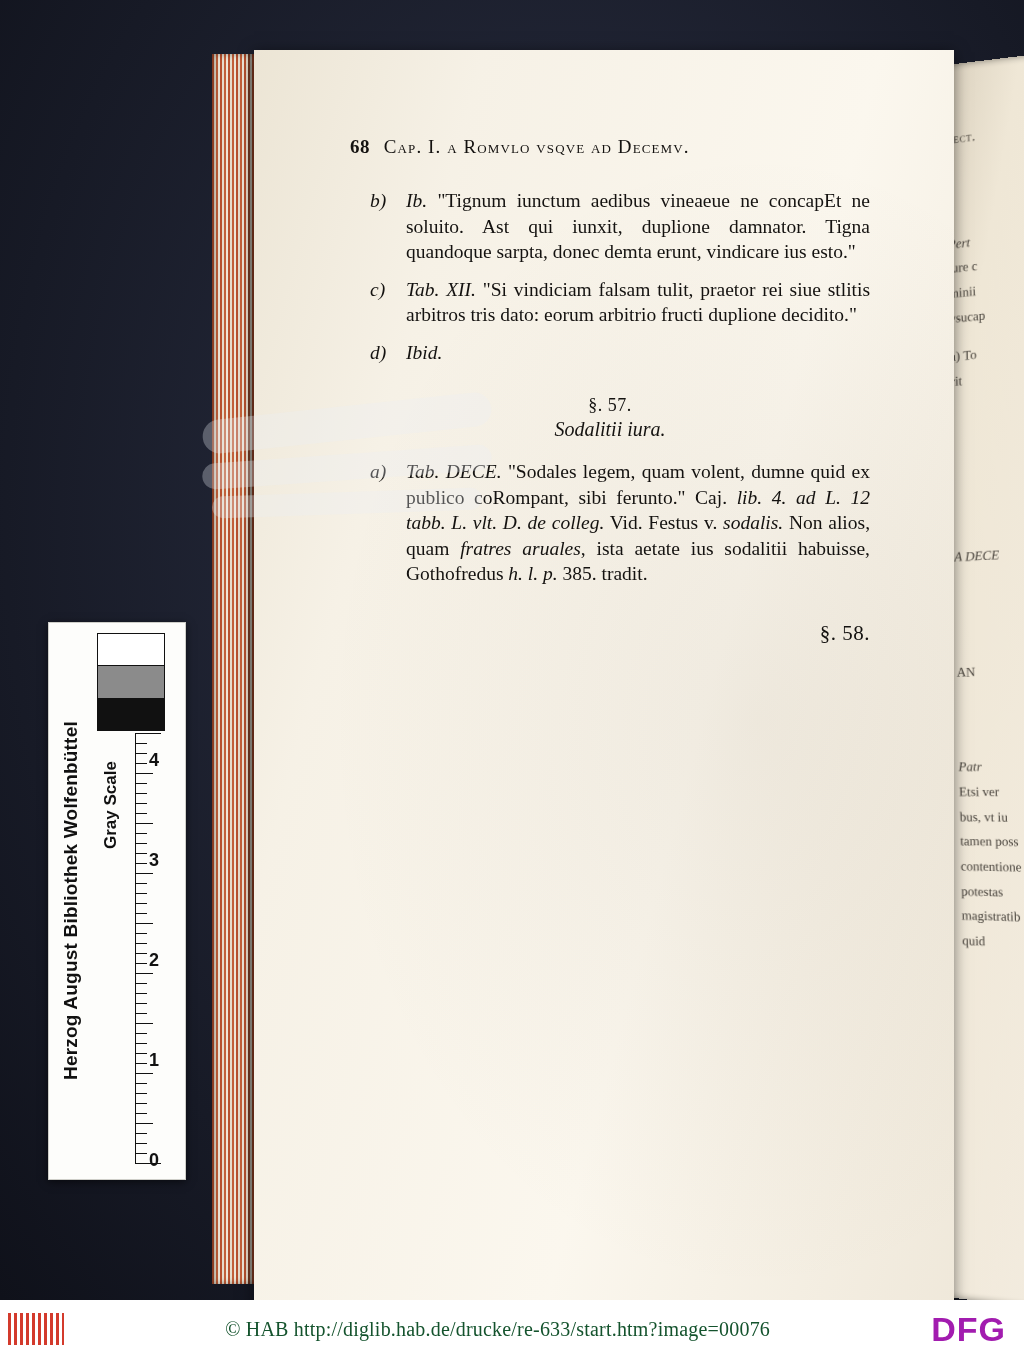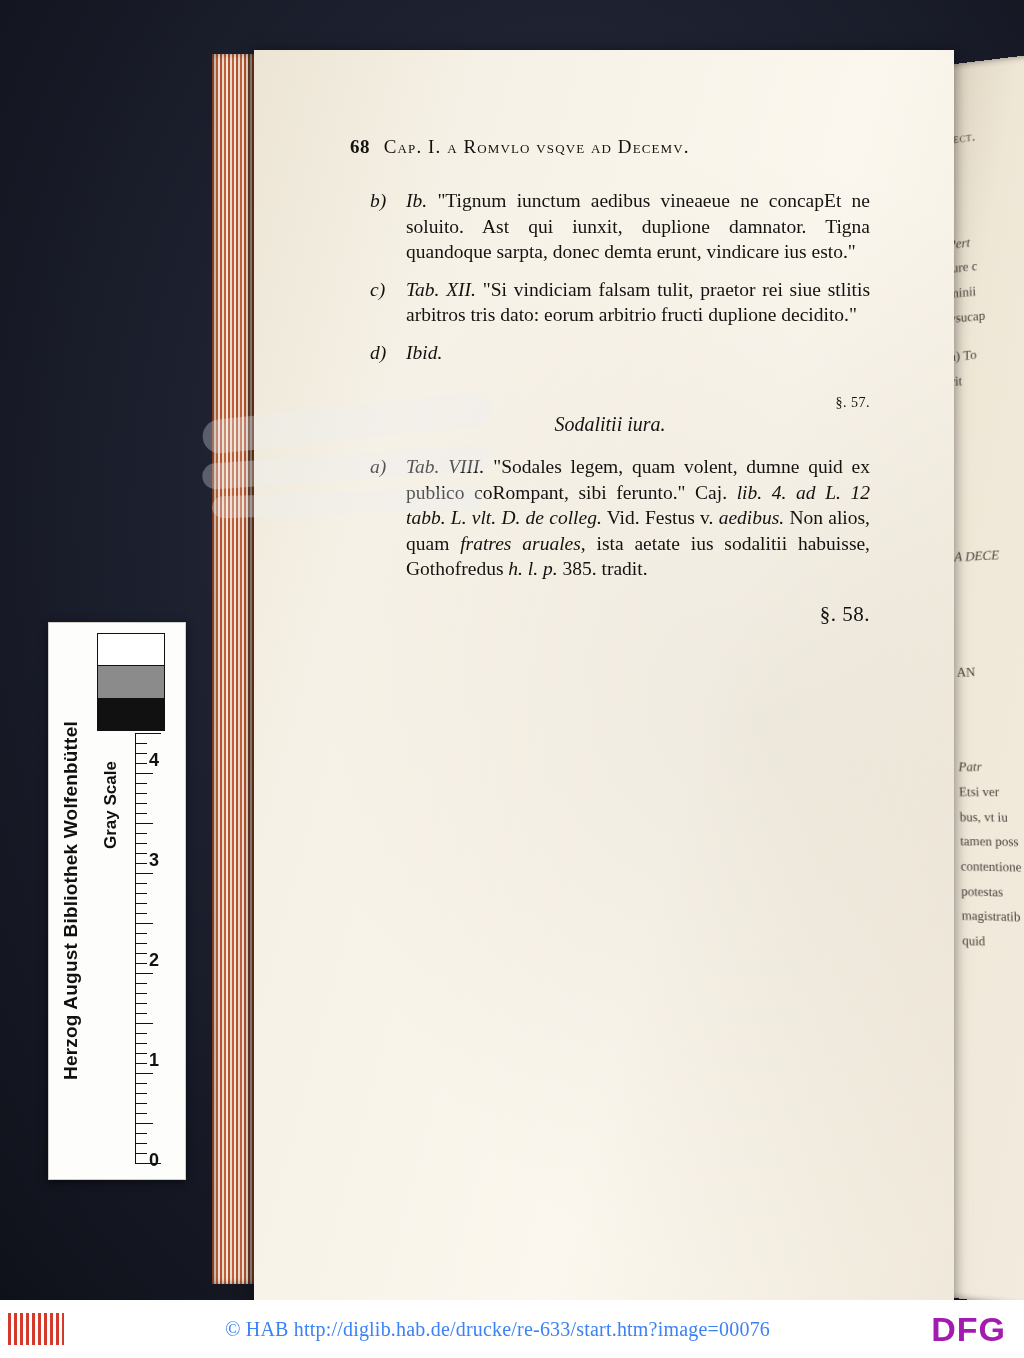--- a/index.html
+++ b/index.html
@@ -140,22 +140,22 @@
   }
   .note .marker {
     position: absolute;
     left: 20px;
     top: 0;
     font-style: italic;
   }
   .note-d { margin-bottom: 18px; }
 
   .section-no {
-    text-align: right;
-    font-size: 14px;
+    text-align: center;
+    font-size: 18px;
     margin: 30px 0 2px 0;
     letter-spacing: .5px;
   }
   .section-title {
     text-align: center;
     font-style: italic;
     font-size: 20px;
     margin: 0 0 18px 0;
   }
   .main-para {
@@ -164,21 +164,21 @@
     text-align: justify;
     margin: 0 0 24px 0;
     word-spacing: 2px;
   }
   .main-para .lead { font-style: italic; }
   .sup { font-size: 13px; vertical-align: super; }
 
   .section-next {
     text-align: right;
     font-size: 21px;
-    margin-top: 20px;
+    margin-top: 34px;
     letter-spacing: .5px;
   }
 
   
   .scale-card {
     position: absolute;
     left: 48px; top: 622px;
     width: 136px; height: 556px;
     background: #fdfdfb;
     border: 1px solid #cfcfc9;
@@ -283,21 +283,21 @@
       90deg,
       #d33a2c 0px, #d33a2c 3px,
       #ffffff 3px, #ffffff 6px
     );
   }
   .footer-text {
     flex: 1;
     text-align: center;
     font-family: "Liberation Serif", serif;
     font-size: 20px;
-    color: #3b82f6;
+    color: #14532d;
     letter-spacing: .2px;
   }
   .footer-logo {
     margin-right: 18px;
     font-family: "Liberation Sans", sans-serif;
     font-weight: 700;
     font-size: 34px;
     color: #a21caf;
     letter-spacing: 1px;
   }
@@ -365,23 +365,23 @@
         <span class="marker">d)</span>
         <span class="it">Ibid.</span>
       </div>
 
       <div class="section-no">§. 57.</div>
       <div class="section-title">Sodalitii iura.</div>
 
 
       <div class="note">
         <span class="marker">a)</span>
-        <span class="it">Tab. VIII.</span>
+        <span class="it">Tab. DECE.</span>
         <span>"Sodales legem, quam volent, dumne quid ex publico coRompant, sibi ferunto."</span>
-        <span>Caj. </span><span class="it">lib. 4. ad L. 12 tabb. L. vlt. D. de colleg.</span><span> Vid. Festus v. </span><span class="it">aedibus.</span><span> Non alios, quam </span><span class="it">fratres aruales</span><span>, ista aetate ius sodalitii habuisse, Gothofredus </span><span class="it">h. l. p.</span><span> 385. tradit.</span>
+        <span>Caj. </span><span class="it">lib. 4. ad L. 12 tabb. L. vlt. D. de colleg.</span><span> Vid. Festus v. </span><span class="it">sodalis.</span><span> Non alios, quam </span><span class="it">fratres aruales</span><span>, ista aetate ius sodalitii habuisse, Gothofredus </span><span class="it">h. l. p.</span><span> 385. tradit.</span>
       </div>
 
       <div class="section-next">§. 58.</div>
 
     </div>
   </div>
 
   <div class="film">
     <div class="band" style="left:0; top:10px; width:290px; height:34px; transform:rotate(-6deg);"></div>
     <div class="band" style="left:0; top:58px; width:290px; height:26px; transform:rotate(-4deg);"></div>

